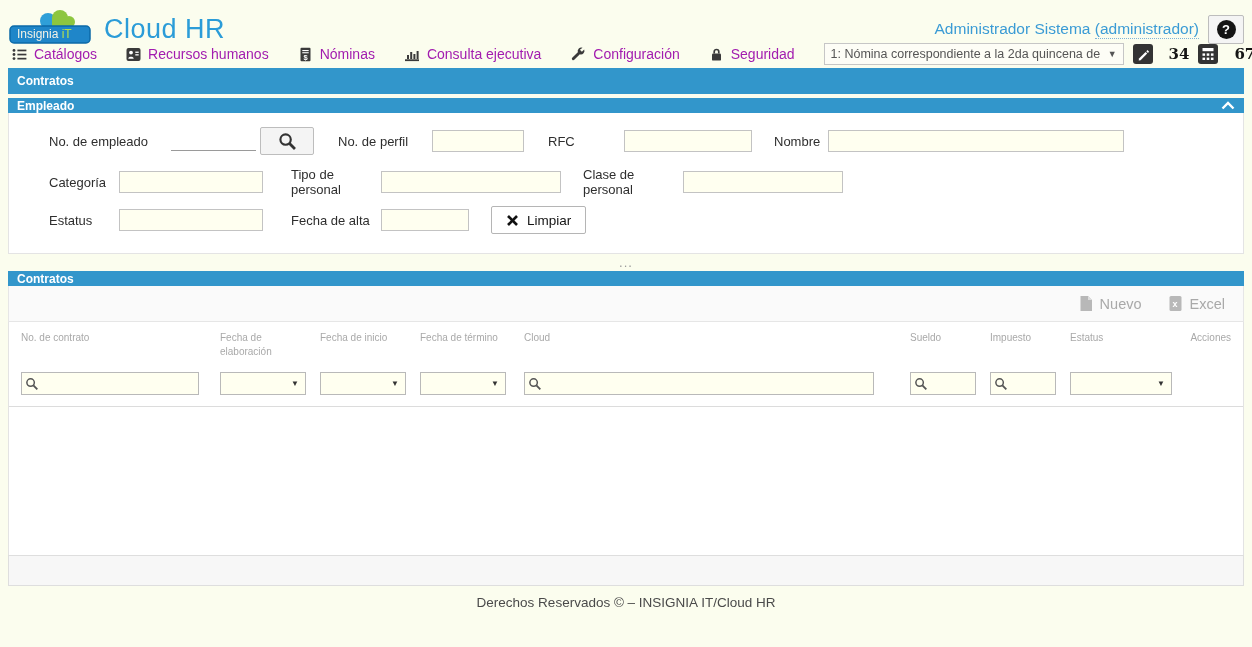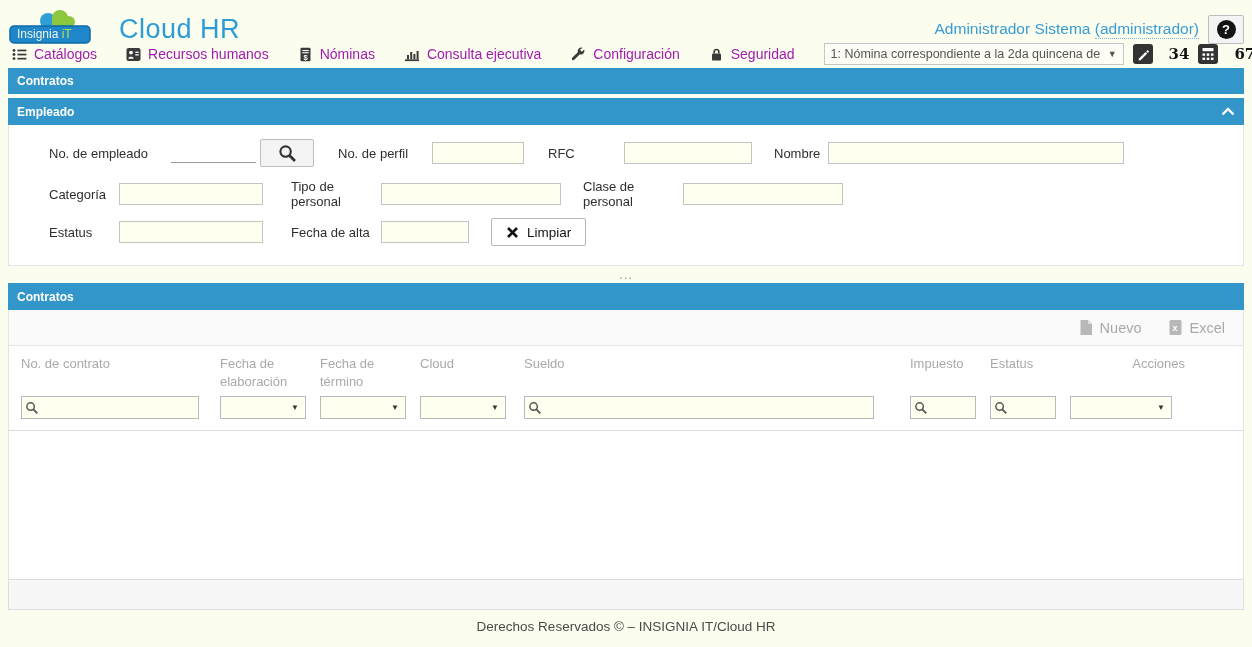--- a/index.html
+++ b/index.html
@@ -4,21 +4,21 @@
 <style>
   * { box-sizing: border-box; margin: 0; padding: 0; }
   html,body { width:1252px; height:647px; }
   body {
     font-family: "Liberation Sans", sans-serif;
     background: #fbfdee;
     color: #2e2e2e;
     overflow: hidden;
   }
   
-  .top-header { height:40px; display:flex; align-items:center; padding:18px 8px 0 8px;gap:15px; }
+  .top-header { height:40px; display:flex; align-items:center; padding:18px 8px 0 8px; }
   .logo { flex:0 0 auto; margin-top:2px; }
   .app-title { color:#2b9cd8; font-size:27px; font-weight:400; margin-left:8px; letter-spacing:.5px; }
   .header-right { margin-left:auto; display:flex; align-items:center; gap:9px; }
   .user-link { color:#3a9bd5; font-size:15.5px; white-space:nowrap; }
   .user-account { border-bottom:1px dotted #7fb4d8; padding-bottom:1px; }
   .btn { background:#f4f4f4; border:1px solid #bdbdbd; border-radius:2px; height:29px;
          display:flex; align-items:center; justify-content:center; cursor:pointer; }
   .btn-help { width:36px; }
   .qcircle { width:19px; height:19px; border-radius:50%; background:#141414; color:#fff;
              font-size:13px; font-weight:bold; display:flex; align-items:center; justify-content:center; }
@@ -35,21 +35,21 @@
   .payroll-select .val { flex:1; white-space:nowrap; overflow:hidden; }
   .arrow-down { font-size:9px; color:#555; margin-left:4px; }
   .counter { display:flex; align-items:center; gap:16px; }
   .counter-num { font-family:"DejaVu Serif", serif; font-weight:bold; font-size:15px; color:#151515; }
   
   .title-bar, .panel-header {
     margin:0 8px; height:26px; background:#3296cb; color:#fff;
     display:flex; align-items:center; padding:0 9px;
     font-size:12px; font-weight:bold;
   }
-  .panel-header { height:27px; justify-content:space-between; }
+  .panel-header { height:15px; justify-content:space-between; }
   .employee-panel { margin-top:4px; }
   .panel-body { margin:0 8px; background:#fff; border:1px solid #e4e4e4; border-top:none;
                 padding:14px 0 0 40px; height:141px; }
   .form-row { display:flex; align-items:center; margin-bottom:12px; }
   .form-row.r3 { margin-bottom:0; margin-top:-3px; }
   .lbl { font-size:13px; color:#2e2e2e; }
   .box-input { height:22px; background:#fffff0; border:1px solid #c3c3c3; outline:none;
                font-family:"Liberation Sans", sans-serif; font-size:13px; padding:0 4px; }
   .underline-input { height:20px; width:85px; background:transparent; border:none;
                      border-bottom:1px solid #9a9a9a; outline:none; font-size:13px; }
@@ -74,21 +74,21 @@
   
   .splitter { height:17px; display:flex; align-items:center; justify-content:center;
               color:#9a9a9a; font-size:13px; letter-spacing:1px; cursor:row-resize; }
   
   .toolbar { margin:0 8px; height:36px; background:#fafafa; border:1px solid #e6e6e6; border-top:none;
              display:flex; align-items:center; justify-content:flex-end; gap:26px; padding:0 18px; }
   .tool-btn { display:flex; align-items:center; gap:7px; color:#a9a9a9; font-size:14.5px; cursor:default; }
   .grid-wrap { margin:0 8px; background:#fff; border-left:1px solid #e3e3e3; border-right:1px solid #e3e3e3; }
   .grid-cols { display:grid; grid-template-columns:199px 100px 100px 104px 386px 80px 80px 115px 1fr;
                padding-left:12px; padding-right:12px; }
-  .grid-header { padding-top:9px; min-height:50px; color:#a9a9a9; font-size:13px; }
+  .grid-header { padding-top:9px; min-height:50px; color:#a9a9a9; font-size:10px; }
   .grid-header .hcell { padding-right:10px; line-height:1.35; }
   .hcell.right { text-align:right; padding-right:0; }
   .filter-row { padding-bottom:11px; border-bottom:1px solid #dcdcdc; }
   .search-box { height:23px; background:#fffff0; border:1px solid #b9b9b9;
                 display:flex; align-items:center; padding:0 3px; }
   .search-box input { flex:1; min-width:0; border:none; outline:none; background:transparent;
                       font-family:"Liberation Sans", sans-serif; font-size:13px; }
   .dd { height:23px; background:#fffff0; border:1px solid #b9b9b9; display:flex;
         align-items:center; justify-content:flex-end; padding:0 6px; cursor:pointer; }
   .dd .arrow-down { font-size:8px; color:#333; }
@@ -288,20 +288,21 @@
         <text x="4.6" y="12.4" font-family="Liberation Sans, sans-serif" font-size="9" font-weight="bold" fill="#fff">x</text>
       </svg>
       <span>Excel</span>
     </div>
   </div>
 
   <div class="grid-wrap">
     <div class="grid-cols grid-header">
       <div class="hcell">No. de contrato</div>
       <div class="hcell">Fecha de elaboración</div>
+      <div class="hcell">Fecha de inicio</div>
       <div class="hcell">Fecha de término</div>
       <div class="hcell">Cloud</div>
       <div class="hcell">Sueldo</div>
       <div class="hcell">Impuesto</div>
       <div class="hcell">Estatus</div>
       <div class="hcell right">Acciones</div>
     </div>
 
     <div class="grid-cols filter-row">
       <div>

